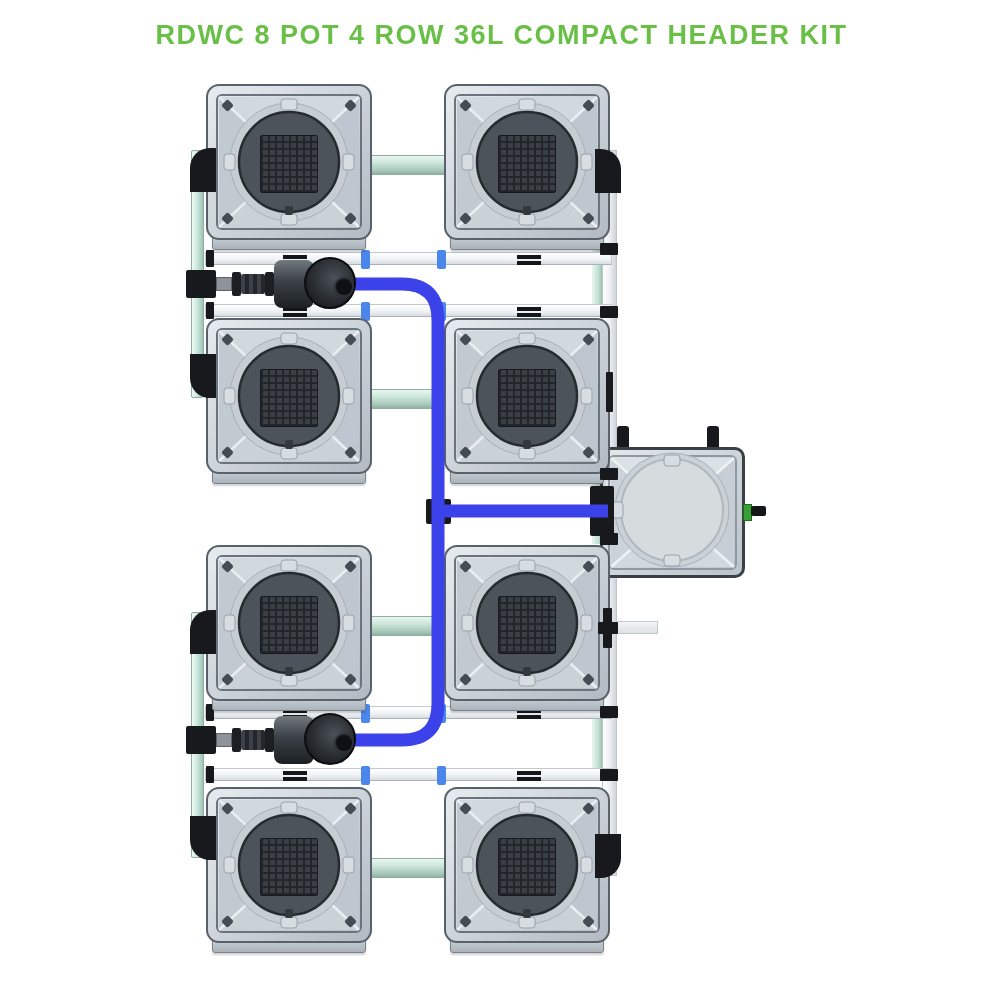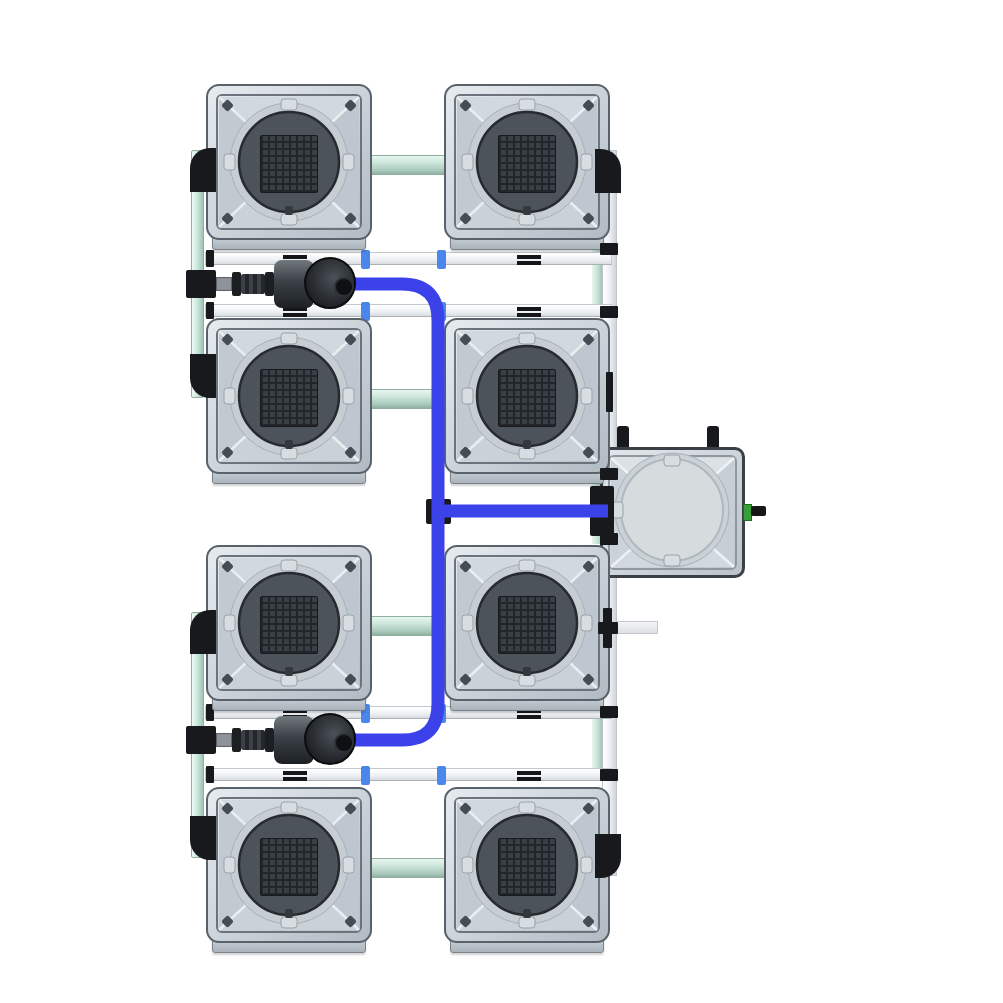--- a/index.html
+++ b/index.html
@@ -66,20 +66,21 @@
   .res-body{left:0;top:0;width:145px;height:131px;border-radius:10px;
             background:linear-gradient(135deg,#e2e7eb,#cfd6db 50%,#bbc4cb);border:3px solid #3b4047;}
   .res-post{top:-21px;width:12px;height:24px;background:#17191c;border-radius:3px 3px 0 0;}
   .res-green{right:-7px;top:57px;width:9px;height:17px;background:#36a036;border:1px solid #1d6b1d;z-index:2;}
   .res-toggle{right:-21px;top:59px;width:15px;height:10px;background:#141618;border-radius:2px;z-index:2;}
 </style>
 </head>
 <body>
 
 <div class="canvas">
+  <h1 class="title">RDWC 8 POT 4 ROW 36L COMPACT HEADER KIT</h1>
 
   <div class="stage" id="stage">
 
     <div class="vpipe-white" style="left:602px;top:150px;height:726px;"></div>
 
     <div class="teal-strip" style="left:592px;top:250px;height:66px;"></div>
     <div class="teal-strip" style="left:592px;top:476px;height:68px;"></div>
     <div class="teal-strip" style="left:592px;top:708px;height:68px;"></div>
 
     <div class="elbow tr" style="left:595px;top:149px;"></div>

